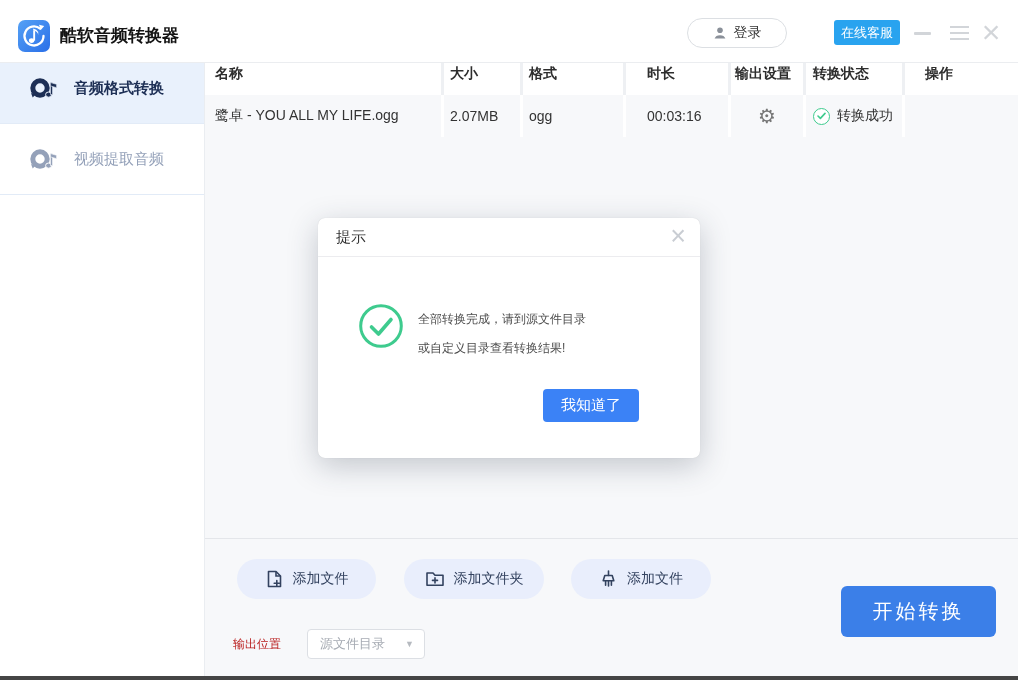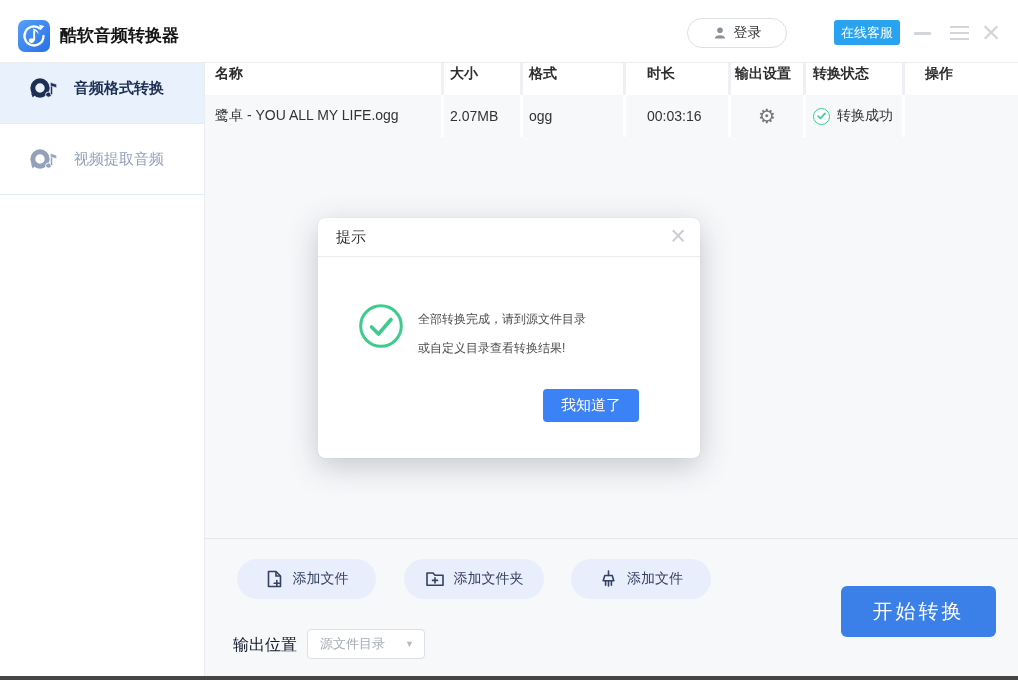--- a/index.html
+++ b/index.html
@@ -67,21 +67,21 @@
 
   
   .footer-divider{position:absolute;left:205px;top:538px;width:813px;height:1px;background:#e4e6ea;z-index:2;}
   .pill{position:absolute;top:559px;height:40px;border-radius:20px;background:#e9eefc;color:#33425f;
         font-size:14px;display:flex;align-items:center;justify-content:center;gap:9px;border:none;
         cursor:pointer;z-index:2;font-family:"Liberation Sans","DejaVu Sans",sans-serif;}
   .p-addfile{left:237px;width:139px;} .p-addfolder{left:404px;width:140px;} .p-clear{left:571px;width:140px;}
   .start-btn{position:absolute;left:826px;top:586px;width:155px;height:51px;background:#3b7fe8;border:none;
              border-radius:6px;color:#fff;font-size:20px;letter-spacing:3px;cursor:pointer;z-index:2;
              font-family:"Liberation Sans","DejaVu Sans",sans-serif;margin-left:15px;}
-  .output-label{position:absolute;left:233px;top:630px;font-size:16px;color:#0f172a;line-height:29px;z-index:2;text-align:right;}
+  .output-label{position:absolute;left:233px;top:630px;font-size:12px;color:#b91c1c;line-height:29px;z-index:2;text-align:right;}
   .output-select{position:absolute;left:307px;top:629px;width:118px;height:30px;border:1px solid #dcdfe4;
                  border-radius:4px;background:#fff;box-sizing:border-box;display:flex;align-items:center;
                  justify-content:space-between;padding:0 10px 0 12px;font-size:13px;color:#a6abb3;
                  cursor:pointer;z-index:2;text-align:right;}
   .caret{font-size:9px;color:#b6bac0;}
   .bottom-strip{position:absolute;left:0;top:676px;width:1018px;height:4px;background:#454545;z-index:5;}
 </style>
 </head>
 <body>
 

